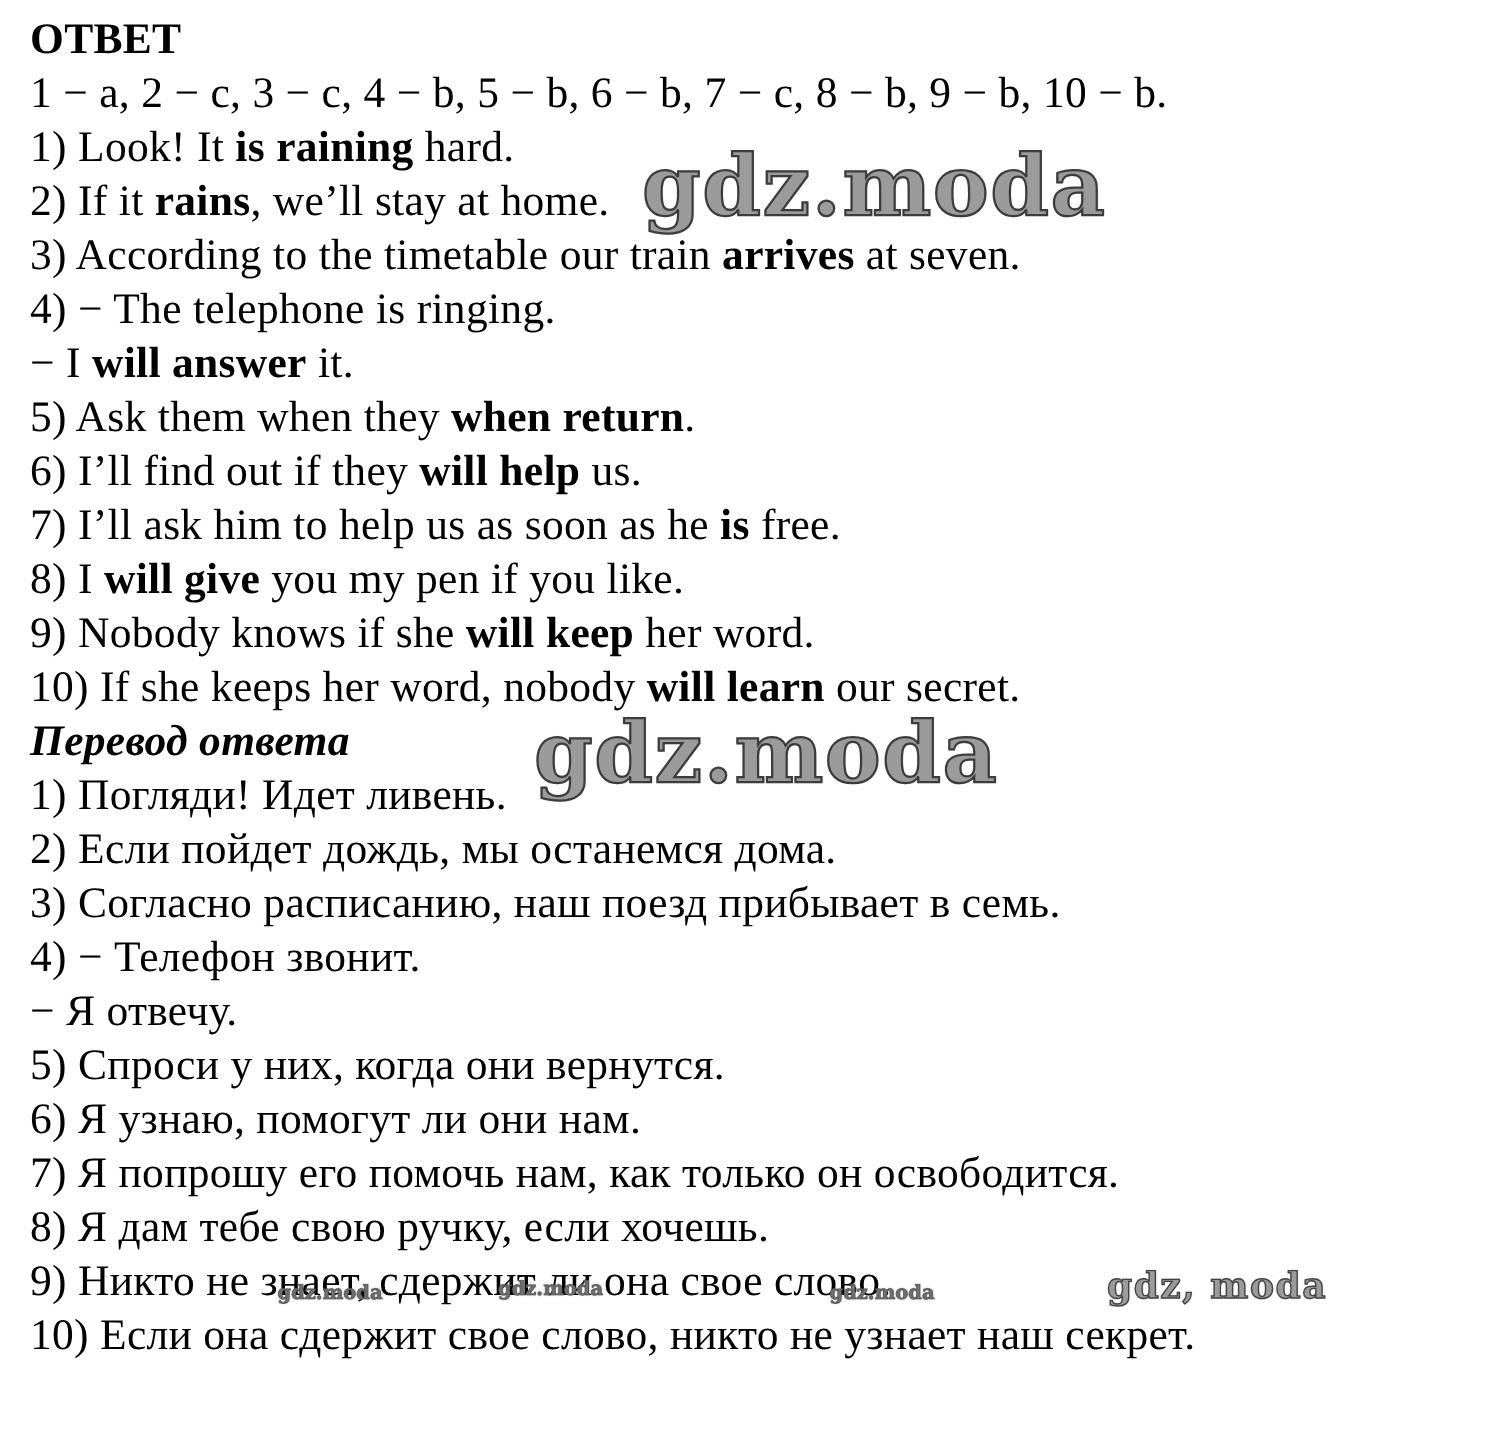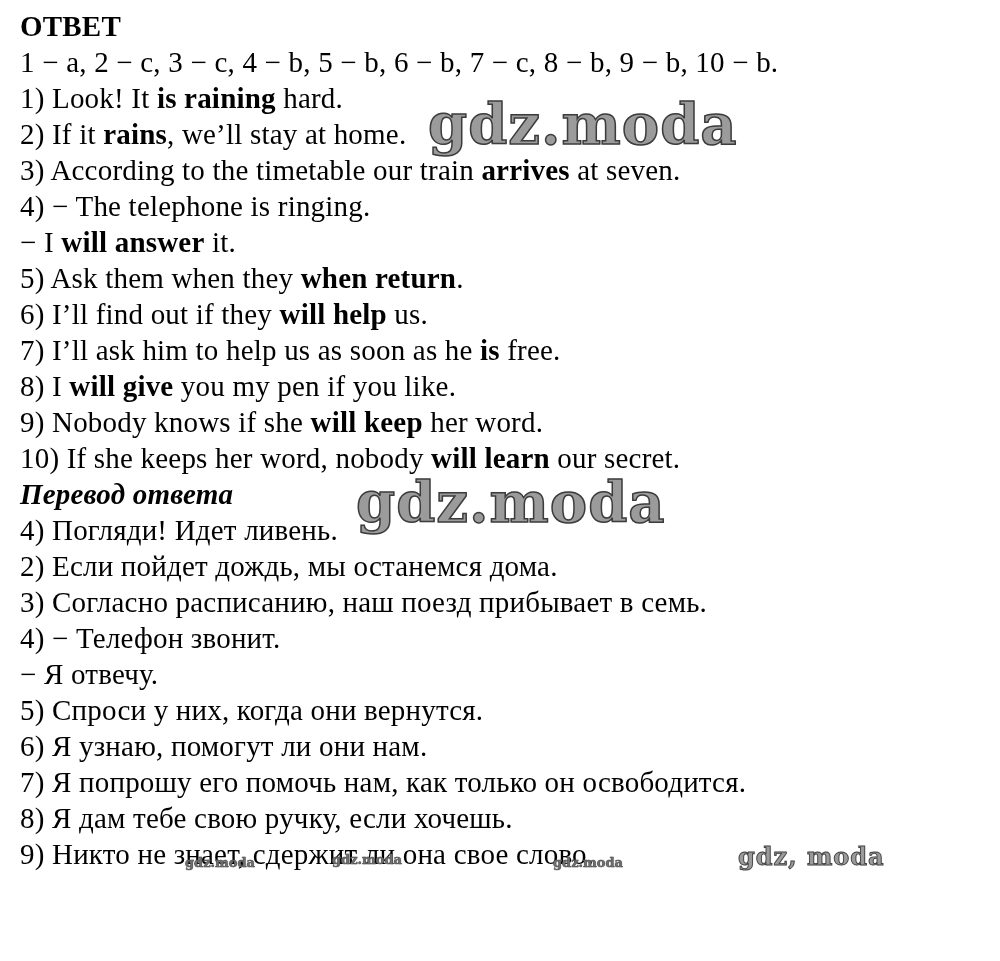--- a/index.html
+++ b/index.html
@@ -75,30 +75,31 @@
       <div class="line"><span>3) According to the timetable our train </span><b>arrives</b><span> at seven.</span></div>
       <div class="line"><span>4) − The telephone is ringing.</span></div>
       <div class="line"><span>− I </span><b>will answer</b><span> it.</span></div>
       <div class="line"><span>5) Ask them when they </span><b>when return</b><span>.</span></div>
       <div class="line"><span>6) I’ll find out if they </span><b>will help</b><span> us.</span></div>
       <div class="line"><span>7) I’ll ask him to help us as soon as he </span><b>is</b><span> free.</span></div>
       <div class="line"><span>8) I </span><b>will give</b><span> you my pen if you like.</span></div>
       <div class="line"><span>9) Nobody knows if she </span><b>will keep</b><span> her word.</span></div>
       <div class="line"><span>10) If she keeps her word, nobody </span><b>will learn</b><span> our secret.</span></div>
       <div class="line heading-italic"><b>Перевод ответа</b></div>
-      <div class="line"><span>4) Погляди! Идет ливень.</span></div>
+      <div class="line"><span>1) Погляди! Идет ливень.</span></div>
       <div class="line"><span>2) Если пойдет дождь, мы останемся дома.</span></div>
       <div class="line"><span>3) Согласно расписанию, наш поезд прибывает в семь.</span></div>
       <div class="line"><span>4) − Телефон звонит.</span></div>
       <div class="line"><span>− Я отвечу.</span></div>
       <div class="line"><span>5) Спроси у них, когда они вернутся.</span></div>
       <div class="line"><span>6) Я узнаю, помогут ли они нам.</span></div>
       <div class="line"><span>7) Я попрошу его помочь нам, как только он освободится.</span></div>
       <div class="line"><span>8) Я дам тебе свою ручку, если хочешь.</span></div>
       <div class="line"><span>9) Никто не знает, сдержит ли она свое слово.</span></div>
+      <div class="line"><span>10) Если она сдержит свое слово, никто не узнает наш секрет.</span></div>
     </div>
   <div class="wm-layer">
       <div class="wm large" style="left: 428px; top: 96px;">gdz.moda</div>
       <div class="wm large" style="left: 356px; top: 474px;">gdz.moda</div>
       <div class="wm medium" style="left: 738px; top: 845px;">gdz, moda</div>
       <div class="wm small" style="left: 185px; top: 856px;">gdz.moda</div>
       <div class="wm small" style="left: 332px; top: 853px;">gdz.moda</div>
       <div class="wm small" style="left: 553px; top: 856px;">gdz.moda</div>
     </div>
 </div>

